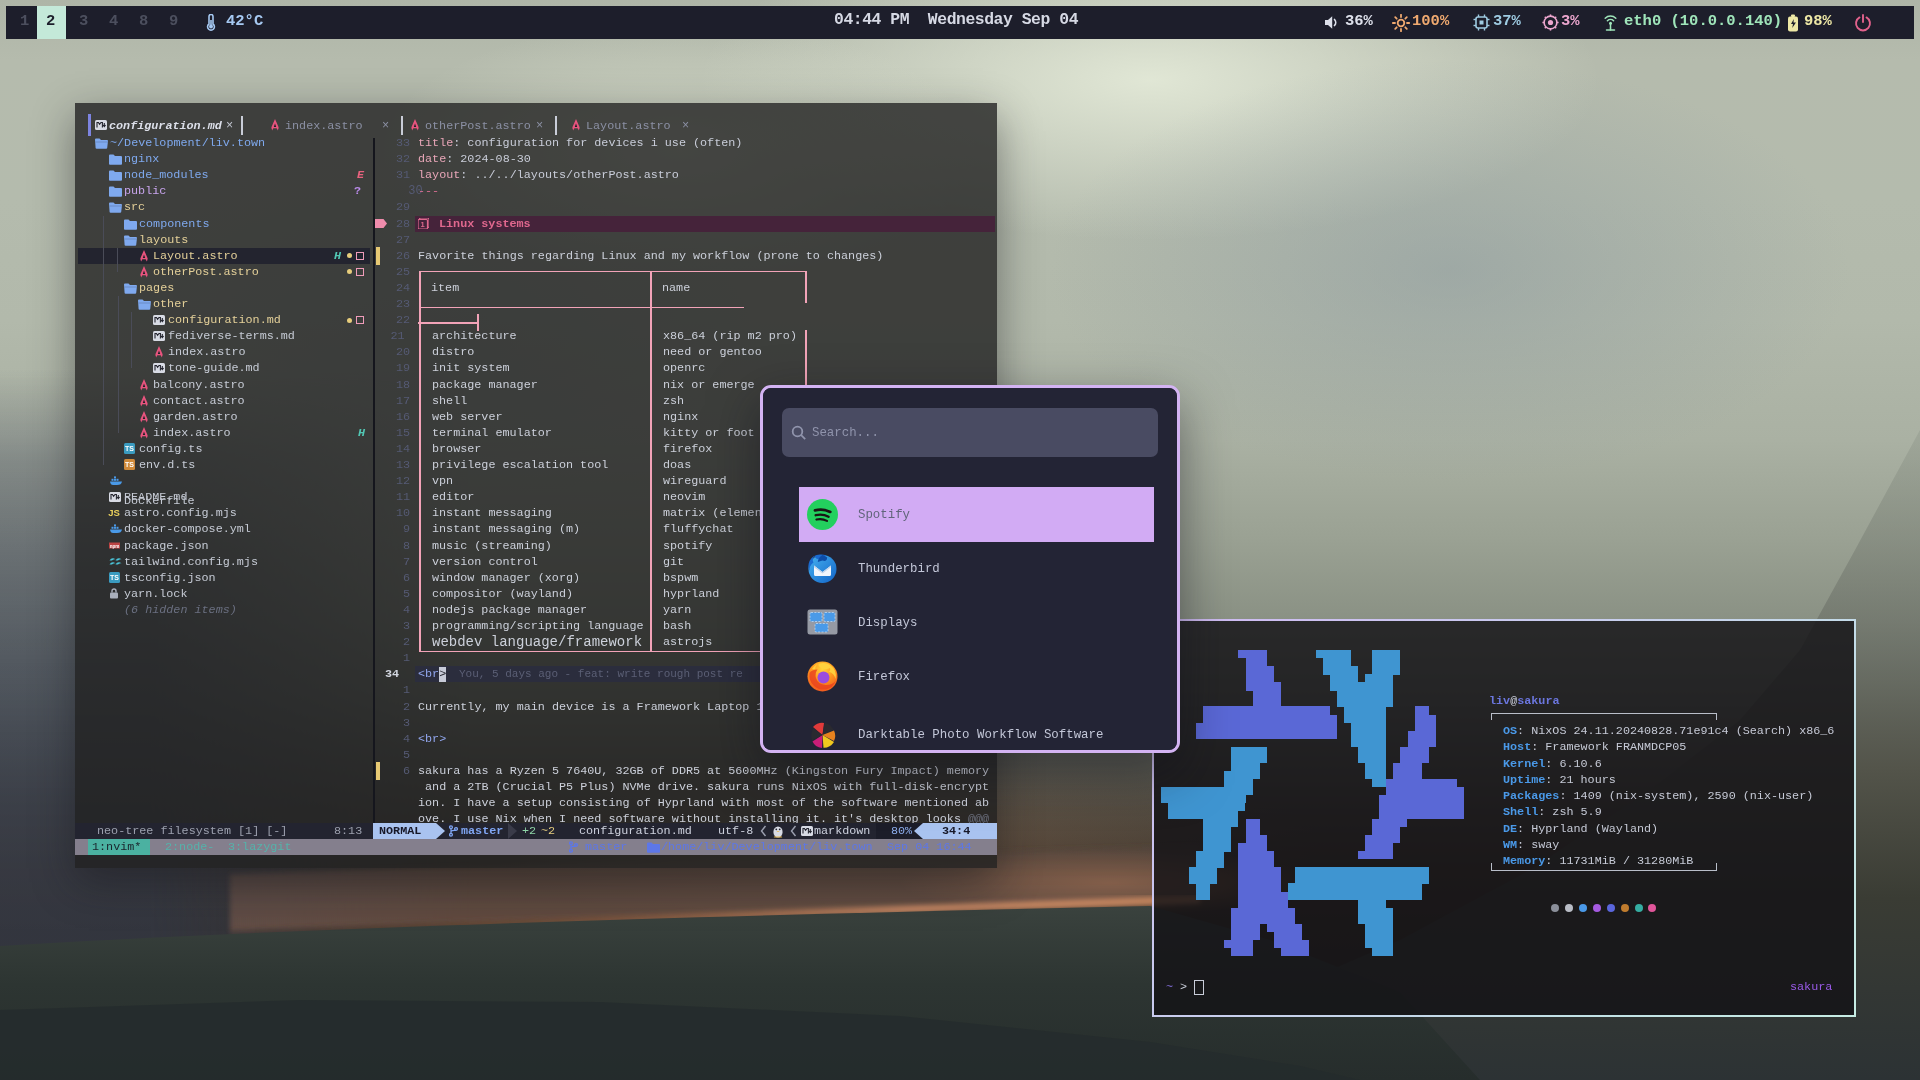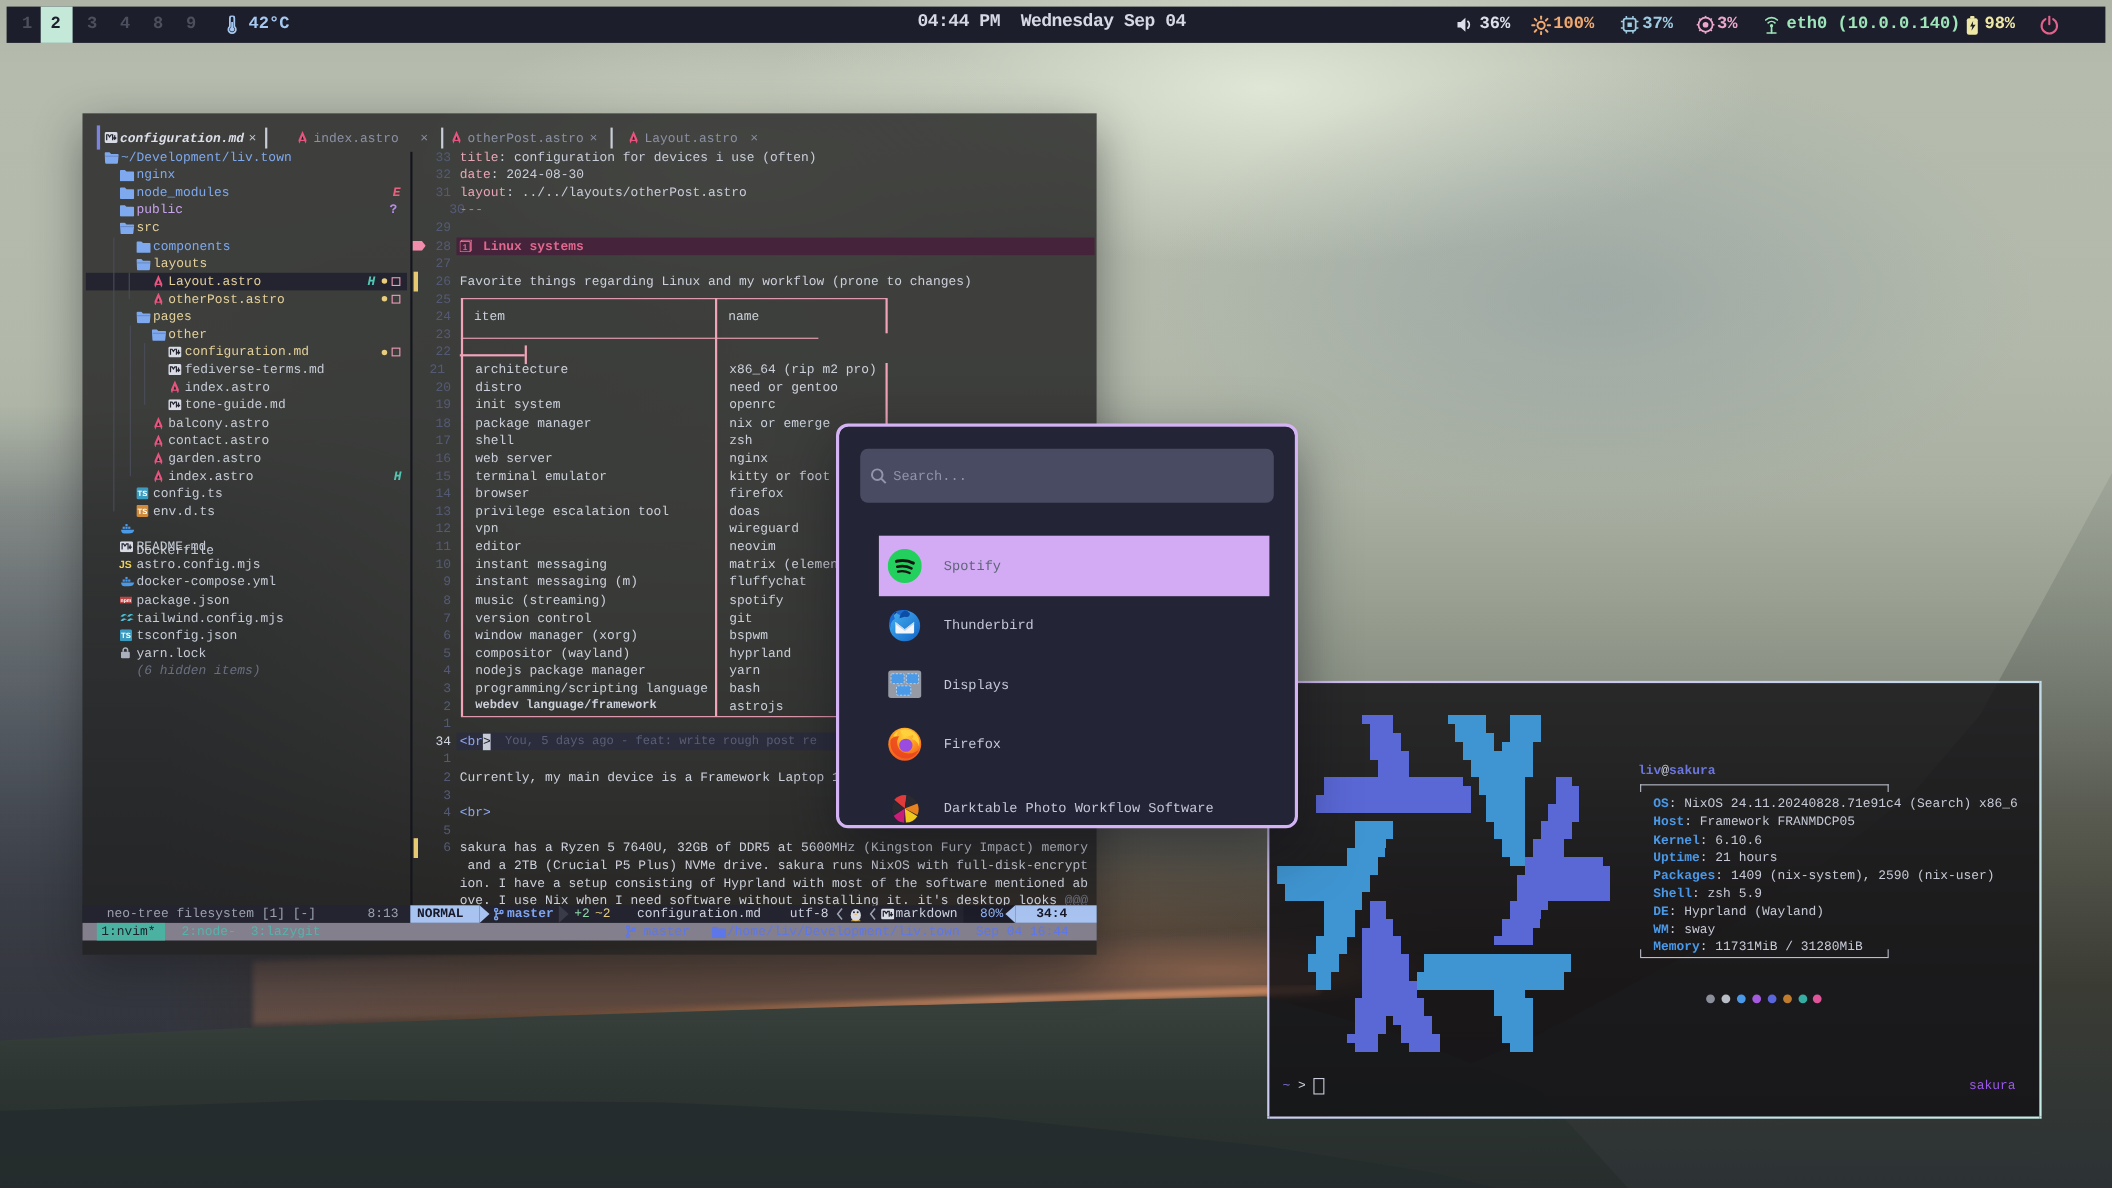--- a/index.html
+++ b/index.html
@@ -363,21 +363,21 @@
 <div class="t" style="left:385px;top:505.3px;width:25px;text-align:right;color:#555a74;font-size:11.75px;">10</div>
 <div class="t" style="left:385px;top:521.4000000000001px;width:25px;text-align:right;color:#555a74;font-size:11.75px;">9</div>
 <div class="t" style="left:385px;top:537.5px;width:25px;text-align:right;color:#555a74;font-size:11.75px;">8</div>
 <div class="t" style="left:385px;top:553.6px;width:25px;text-align:right;color:#555a74;font-size:11.75px;">7</div>
 <div class="t" style="left:385px;top:569.7px;width:25px;text-align:right;color:#555a74;font-size:11.75px;">6</div>
 <div class="t" style="left:385px;top:585.8000000000001px;width:25px;text-align:right;color:#555a74;font-size:11.75px;">5</div>
 <div class="t" style="left:385px;top:601.9000000000001px;width:25px;text-align:right;color:#555a74;font-size:11.75px;">4</div>
 <div class="t" style="left:385px;top:618.0px;width:25px;text-align:right;color:#555a74;font-size:11.75px;">3</div>
 <div class="t" style="left:385px;top:634.1px;width:25px;text-align:right;color:#555a74;font-size:11.75px;">2</div>
 <div class="t" style="left:385px;top:650.2px;width:25px;text-align:right;color:#555a74;font-size:11.75px;">1</div>
-<div class="t" style="left:385px;top:666.3000000000001px;width:25px;text-align:right;color:#d2d6e0;font-size:11.75px;font-weight:normal;">34</div>
+<div class="t" style="left:385px;top:666.3000000000001px;width:25px;text-align:left;color:#d2d6e0;font-size:11.75px;font-weight:bold;">34</div>
 <div class="t" style="left:385px;top:682.4000000000001px;width:25px;text-align:right;color:#555a74;font-size:11.75px;">1</div>
 <div class="t" style="left:385px;top:698.5px;width:25px;text-align:right;color:#555a74;font-size:11.75px;">2</div>
 <div class="t" style="left:385px;top:714.6px;width:25px;text-align:right;color:#555a74;font-size:11.75px;">3</div>
 <div class="t" style="left:385px;top:730.7px;width:25px;text-align:right;color:#555a74;font-size:11.75px;">4</div>
 <div class="t" style="left:385px;top:746.8000000000001px;width:25px;text-align:right;color:#555a74;font-size:11.75px;">5</div>
 <div class="t" style="left:385px;top:762.9000000000001px;width:25px;text-align:right;color:#555a74;font-size:11.75px;">6</div>
 <div class="t" style="left:418px;top:135.0px;color:#ccd0da;font-size:11.75px;font-weight:normal;"><span style="color:#e8a6b8">title</span><span style="color:#c9cdd9">: configuration for devices i use (often)</span></div>
 <div class="t" style="left:418px;top:151.1px;color:#ccd0da;font-size:11.75px;font-weight:normal;"><span style="color:#e8a6b8">date</span><span style="color:#c9cdd9">: 2024-08-30</span></div>
 <div class="t" style="left:418px;top:167.2px;color:#ccd0da;font-size:11.75px;font-weight:normal;"><span style="color:#e8a6b8">layout</span><span style="color:#c9cdd9">: ../../layouts/otherPost.astro</span></div>
 <div class="t" style="left:418px;top:183.3px;color:#d96f92;font-size:11.75px;font-weight:normal;">---</div>
@@ -436,21 +436,21 @@
 <div class="t" style="left:432px;top:553.6px;color:#ccd0da;font-size:11.75px;font-weight:normal;">version control</div>
 <div class="t" style="left:663px;top:553.6px;color:#ccd0da;font-size:11.75px;font-weight:normal;">git</div>
 <div class="t" style="left:432px;top:569.7px;color:#ccd0da;font-size:11.75px;font-weight:normal;">window manager (xorg)</div>
 <div class="t" style="left:663px;top:569.7px;color:#ccd0da;font-size:11.75px;font-weight:normal;">bspwm</div>
 <div class="t" style="left:432px;top:585.8000000000001px;color:#ccd0da;font-size:11.75px;font-weight:normal;">compositor (wayland)</div>
 <div class="t" style="left:663px;top:585.8000000000001px;color:#ccd0da;font-size:11.75px;font-weight:normal;">hyprland</div>
 <div class="t" style="left:432px;top:601.9000000000001px;color:#ccd0da;font-size:11.75px;font-weight:normal;">nodejs package manager</div>
 <div class="t" style="left:663px;top:601.9000000000001px;color:#ccd0da;font-size:11.75px;font-weight:normal;">yarn</div>
 <div class="t" style="left:432px;top:618.0px;color:#ccd0da;font-size:11.75px;font-weight:normal;">programming/scripting language</div>
 <div class="t" style="left:663px;top:618.0px;color:#ccd0da;font-size:11.75px;font-weight:normal;">bash</div>
-<div class="t" style="left:432px;top:634.1px;color:#ccd0da;font-size:11px;font-weight:bold;">webdev language/framework</div>
+<div class="t" style="left:432px;top:634.1px;color:#ccd0da;font-size:14px;font-weight:normal;">webdev language/framework</div>
 <div class="t" style="left:663px;top:634.1px;color:#ccd0da;font-size:11.75px;font-weight:normal;">astrojs</div>
 <div style="position:absolute;left:415px;top:666.3000000000001px;width:347px;height:16.1px;background:#2b2d3d;"></div>
 <div class="t" style="left:418px;top:666.3000000000001px;color:#92a7ee;font-size:11.75px;font-weight:normal;">&lt;br</div>
 <div style="position:absolute;left:439.2px;top:667.3000000000001px;width:7.3px;height:14.5px;background:#c7cbd8;"></div>
 <div class="t" style="left:439.2px;top:666.3000000000001px;color:#23242e;font-size:11.75px;font-weight:normal;">&gt;</div>
 <div class="t" style="left:459px;top:666.3000000000001px;color:#5b5f75;font-size:11px;font-weight:normal;">You, 5 days ago - feat: write rough post re</div>
 <div class="t" style="left:418px;top:698.5px;color:#ccd0da;font-size:11.75px;font-weight:normal;">Currently, my main device is a Framework Laptop 1</div>
 <div class="t" style="left:418px;top:730.7px;color:#92a7ee;font-size:11.75px;font-weight:normal;">&lt;br&gt;</div>
 <div class="t" style="left:418px;top:762.9000000000001px;color:#ccd0da;font-size:11.75px;font-weight:normal;">sakura has a Ryzen 5 7640U, 32GB of DDR5 at 5600MHz (Kingston Fury Impact) memory</div>
 <div class="t" style="left:418px;top:779.0px;color:#ccd0da;font-size:11.75px;font-weight:normal;"> and a 2TB (Crucial P5 Plus) NVMe drive. sakura runs NixOS with full-disk-encrypt</div>

